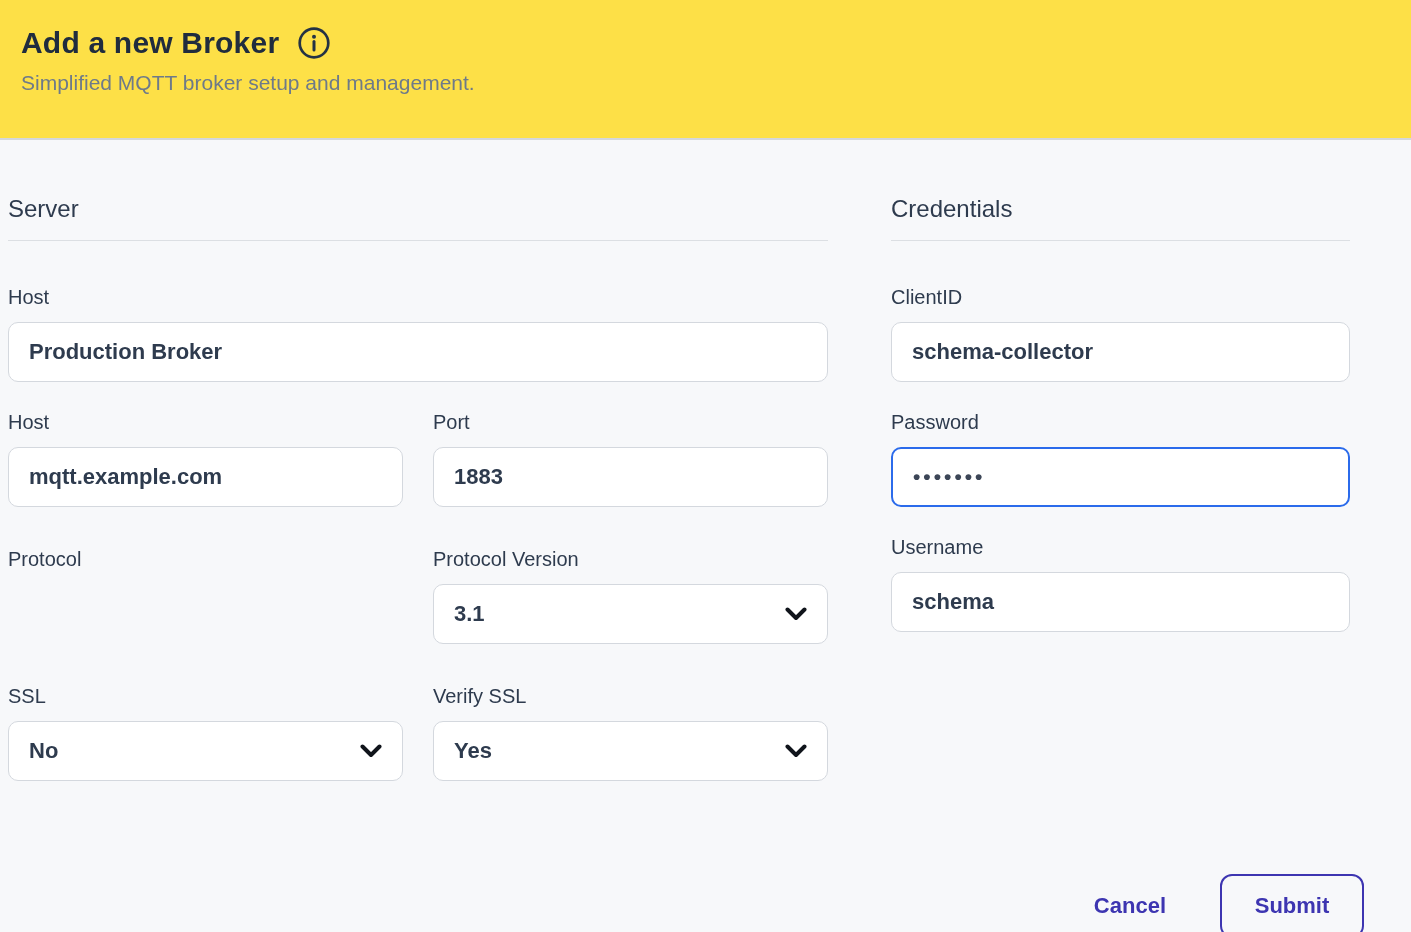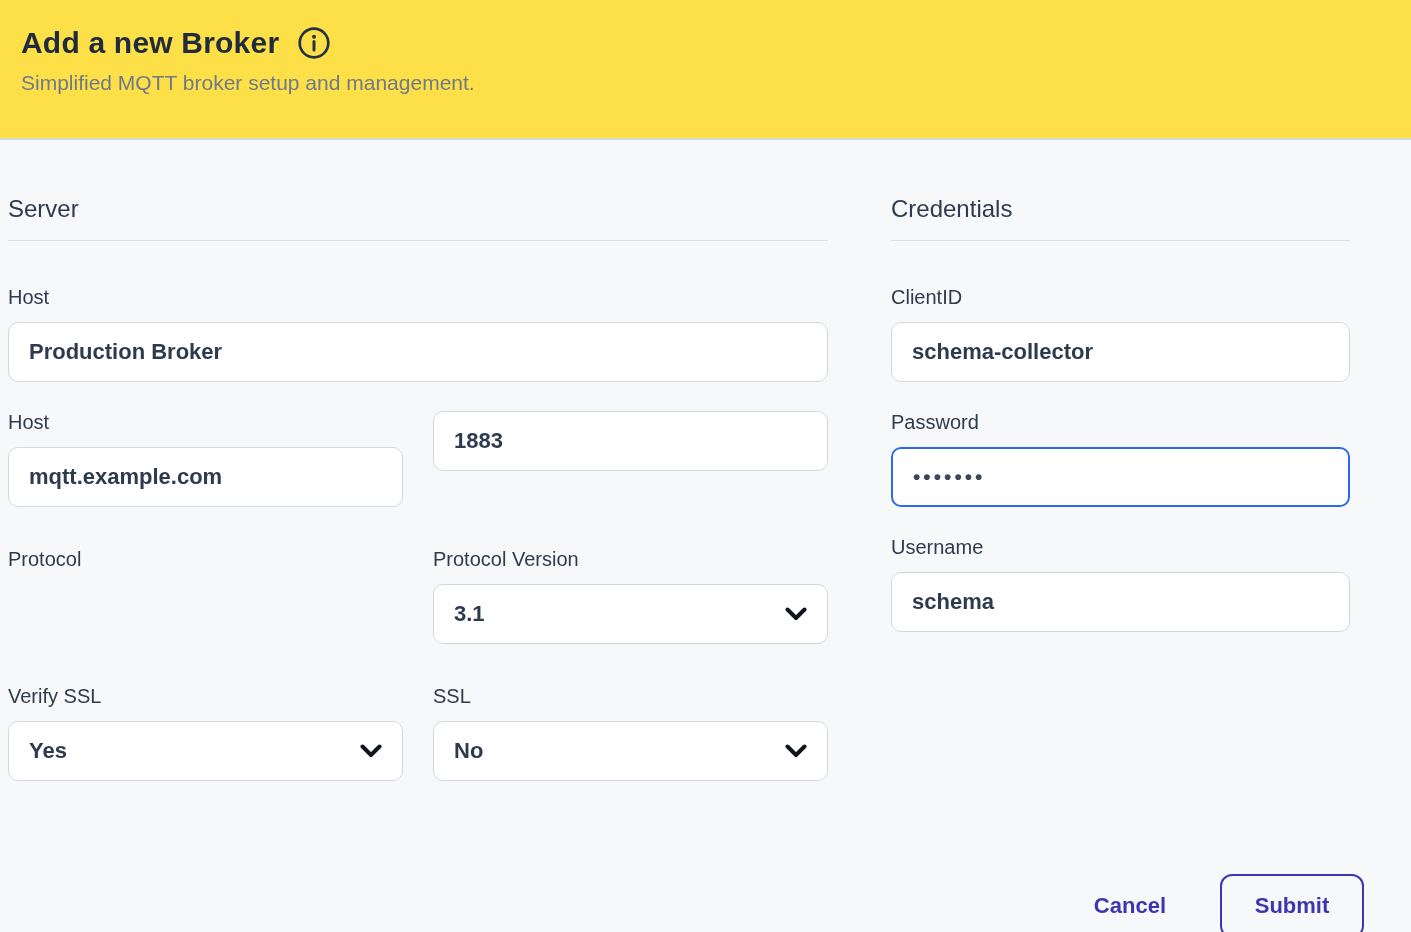--- a/index.html
+++ b/index.html
@@ -169,20 +169,21 @@
         <label class="field-label">Host</label>
         <input class="field" type="text" value="Production Broker" style="">
       </div>
 
       <div class="row">
         <div class="field-group">
           <label class="field-label">Host</label>
           <input class="field" type="text" value="mqtt.example.com" style="">
         </div>
         <div class="field-group">
+          <label class="field-label">Port</label>
           <input class="field" type="text" value="1883" style="">
         </div>
       </div>
 
       <div class="row">
         <div class="field-group">
           <label class="field-label">Protocol</label>
         </div>
         <div class="field-group">
           <label class="field-label">Protocol Version</label>
@@ -192,41 +193,41 @@
               <svg width="22" height="14" viewBox="0 0 22 14" fill="none">
                 <path d="M2.5 2.5 L11 11 L19.5 2.5" stroke="#10141b" stroke-width="4" stroke-linecap="round" stroke-linejoin="round"></path>
               </svg>
             </span>
           </div>
         </div>
       </div>
 
       <div class="row">
         <div class="field-group">
+          <label class="field-label">SSL</label>
+          <div class="field select">
+            <span>No</span>
+            <span class="chevron">
+              <svg width="22" height="14" viewBox="0 0 22 14" fill="none">
+                <path d="M2.5 2.5 L11 11 L19.5 2.5" stroke="#10141b" stroke-width="4" stroke-linecap="round" stroke-linejoin="round"></path>
+              </svg>
+            </span>
+          </div>
+        </div>
+        <div class="field-group">
           <label class="field-label">Verify SSL</label>
           <div class="field select">
             <span>Yes</span>
             <span class="chevron">
               <svg width="22" height="14" viewBox="0 0 22 14" fill="none">
                 <path d="M2.5 2.5 L11 11 L19.5 2.5" stroke="#10141b" stroke-width="4" stroke-linecap="round" stroke-linejoin="round"></path>
               </svg>
             </span>
           </div>
         </div>
-        <div class="field-group">
-          <label class="field-label">SSL</label>
-          <div class="field select">
-            <span>No</span>
-            <span class="chevron">
-              <svg width="22" height="14" viewBox="0 0 22 14" fill="none">
-                <path d="M2.5 2.5 L11 11 L19.5 2.5" stroke="#10141b" stroke-width="4" stroke-linecap="round" stroke-linejoin="round"></path>
-              </svg>
-            </span>
-          </div>
-        </div>
       </div>
     </section>
 
     <section>
       <h2 class="section-heading">Credentials</h2>
       <hr class="divider">
 
       <div class="field-group">
         <label class="field-label">ClientID</label>
         <input class="field" type="text" value="schema-collector" style="">

